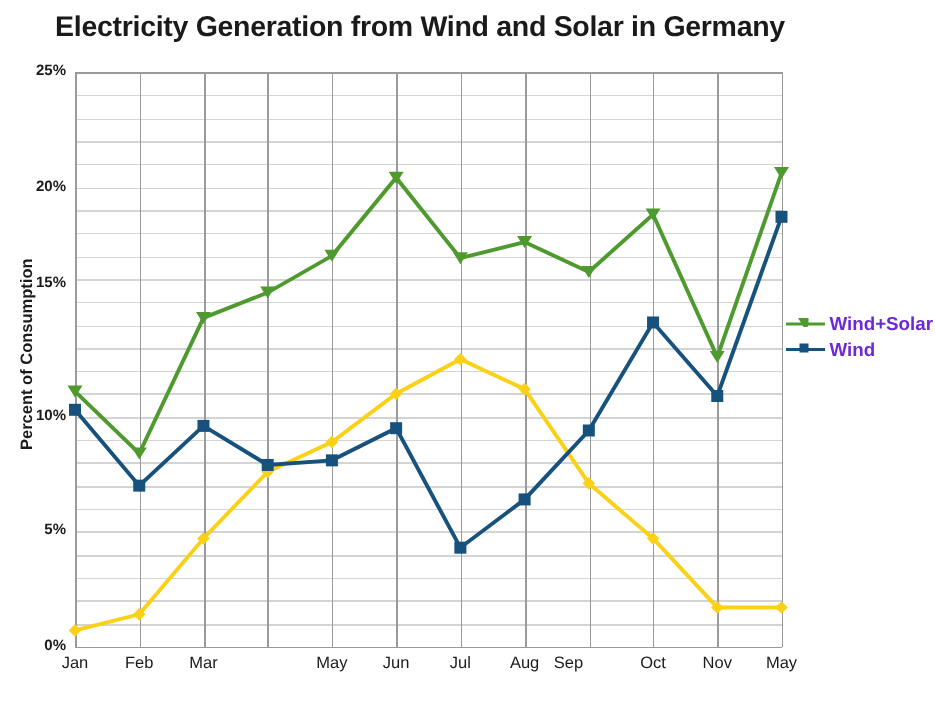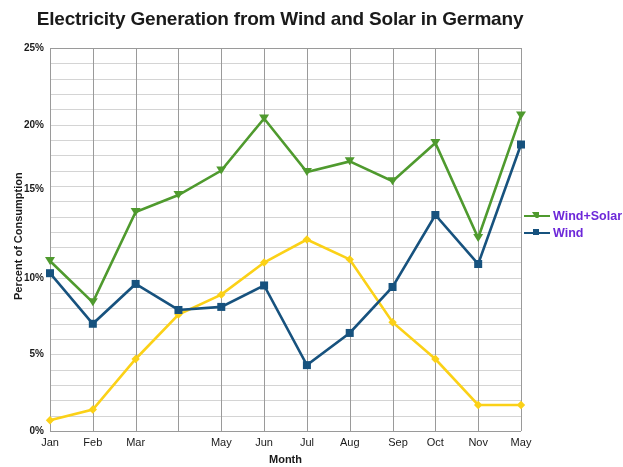--- a/index.html
+++ b/index.html
@@ -105,21 +105,20 @@
 </style>
 </head>
 <body>
 
 <div id="chart-root">
 
   <div class="chart-title">Electricity Generation from Wind and Solar in Germany</div>
 
   <div class="y-axis-title" id="y-axis-title" style="left: 12px; top: 300px;">Percent of Consumption</div>
 
-  <div class="x-axis-title" id="x-axis-title" style="left: 50px; width: 471px; top: 453px;">Month</div>
 
   <svg id="plot-svg" width="623" height="467">
     <g id="grid-minor">
         <line x1="50" y1="416.5" x2="521" y2="416.5" stroke="#d4d4d4" stroke-width="1" shape-rendering="crispEdges"></line>
         <line x1="50" y1="400.5" x2="521" y2="400.5" stroke="#d4d4d4" stroke-width="1" shape-rendering="crispEdges"></line>
         <line x1="50" y1="385.5" x2="521" y2="385.5" stroke="#d4d4d4" stroke-width="1" shape-rendering="crispEdges"></line>
         <line x1="50" y1="370.5" x2="521" y2="370.5" stroke="#d4d4d4" stroke-width="1" shape-rendering="crispEdges"></line>
         <line x1="50" y1="339.5" x2="521" y2="339.5" stroke="#d4d4d4" stroke-width="1" shape-rendering="crispEdges"></line>
         <line x1="50" y1="324.5" x2="521" y2="324.5" stroke="#d4d4d4" stroke-width="1" shape-rendering="crispEdges"></line>
         <line x1="50" y1="308.5" x2="521" y2="308.5" stroke="#d4d4d4" stroke-width="1" shape-rendering="crispEdges"></line>
@@ -218,21 +217,21 @@
     </div>
   <div id="x-ticks">
       <div class="tick-label-x" style="left: 25px; width: 50px; top: 436px;">Jan</div>
       <div class="tick-label-x" style="left: 67.8182px; width: 50px; top: 436px;">Feb</div>
       <div class="tick-label-x" style="left: 110.636px; width: 50px; top: 436px;">Mar</div>
       <div class="tick-label-x" style="left: 153.455px; width: 50px; top: 436px; margin-top: 40px;">Apr</div>
       <div class="tick-label-x" style="left: 196.273px; width: 50px; top: 436px;">May</div>
       <div class="tick-label-x" style="left: 239.091px; width: 50px; top: 436px;">Jun</div>
       <div class="tick-label-x" style="left: 281.909px; width: 50px; top: 436px;">Jul</div>
       <div class="tick-label-x" style="left: 324.727px; width: 50px; top: 436px;">Aug</div>
-      <div class="tick-label-x" style="left: 373px; width: 50px; top: 436px;">Sep</div>
+      <div class="tick-label-x" style="left: 354px; width: 50px; top: 436px;">Sep</div>
       <div class="tick-label-x" style="left: 410.364px; width: 50px; top: 436px;">Oct</div>
       <div class="tick-label-x" style="left: 453.182px; width: 50px; top: 436px;">Nov</div>
       <div class="tick-label-x" style="left: 496px; width: 50px; top: 436px;">May</div>
     </div>
 
   <div class="legend" id="legend">
       <div class="legend-row">
         <span class="legend-swatch">
           <span class="ln" style="background: rgb(79, 154, 46);"></span>
           <svg width="12" height="12" class="mk" style="position: absolute; left: 7px; top: 1px;">

